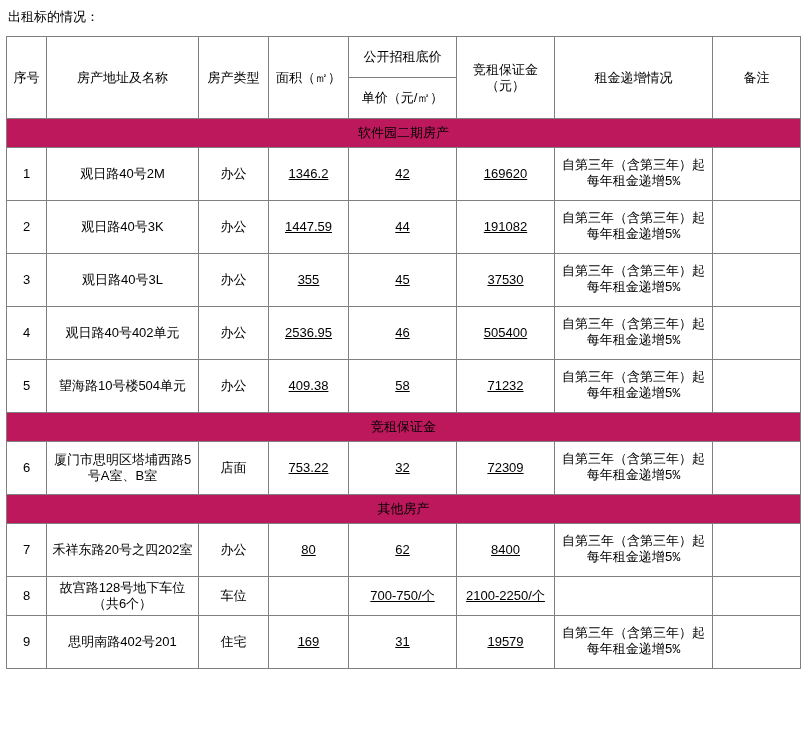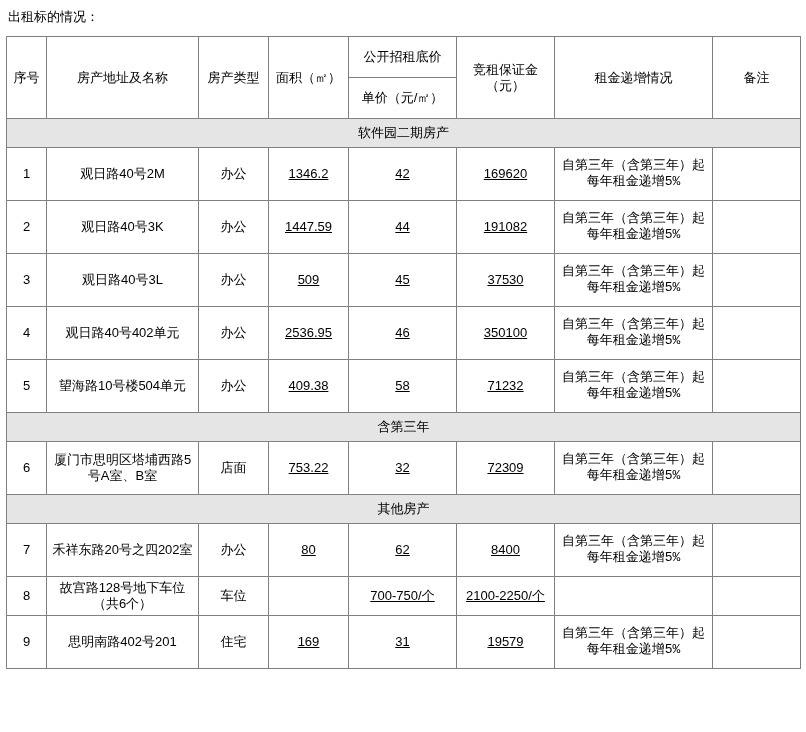--- a/index.html
+++ b/index.html
@@ -55,21 +55,21 @@
   col.c-remark  { width: 88px; }
 
   thead td {
     height: 40px;
     font-weight: bold;
   }
   .hdr-tall { height: 80px; }
   .hdr-sub  { height: 40px; }
 
   .group-row td {
-    background: #e5e5e5;
+    background: #be185d;
     text-align: left;
     font-weight: bold;
     height: 28px;
     padding-left: 6px;
   }
   .data-row td {
     height: 52px;
   }
   .addr-cell {
     text-align: center;
@@ -148,48 +148,48 @@
           <td class="num-cell">1447.59</td>
           <td class="num-cell">44</td>
           <td class="num-cell">191082</td>
           <td class="inc-cell">自第三年（含第三年）起每年租金递增5%</td>
           <td class="remark-cell"></td>
         </tr>
         <tr class="data-row">
           <td>3</td>
           <td class="addr-cell">观日路40号3L</td>
           <td class="type-cell">办公</td>
-          <td class="num-cell">509</td>
+          <td class="num-cell">355</td>
           <td class="num-cell">45</td>
           <td class="num-cell">37530</td>
           <td class="inc-cell">自第三年（含第三年）起每年租金递增5%</td>
           <td class="remark-cell"></td>
         </tr>
         <tr class="data-row">
           <td>4</td>
           <td class="addr-cell">观日路40号402单元</td>
           <td class="type-cell">办公</td>
           <td class="num-cell">2536.95</td>
           <td class="num-cell">46</td>
-          <td class="num-cell">350100</td>
+          <td class="num-cell">505400</td>
           <td class="inc-cell">自第三年（含第三年）起每年租金递增5%</td>
           <td class="remark-cell"></td>
         </tr>
         <tr class="data-row">
           <td>5</td>
           <td class="addr-cell">望海路10号楼504单元</td>
           <td class="type-cell">办公</td>
           <td class="num-cell">409.38</td>
           <td class="num-cell">58</td>
           <td class="num-cell">71232</td>
           <td class="inc-cell">自第三年（含第三年）起每年租金递增5%</td>
           <td class="remark-cell"></td>
         </tr>
         <tr class="group-row">
-          <td colspan="8">含第三年</td>
+          <td colspan="8">竞租保证金</td>
         </tr>
         <tr class="data-row">
           <td>6</td>
           <td class="addr-cell">厦门市思明区塔埔西路5号A室、B室</td>
           <td class="type-cell">店面</td>
           <td class="num-cell">753.22</td>
           <td class="num-cell">32</td>
           <td class="num-cell">72309</td>
           <td class="inc-cell">自第三年（含第三年）起每年租金递增5%</td>
           <td class="remark-cell"></td>

